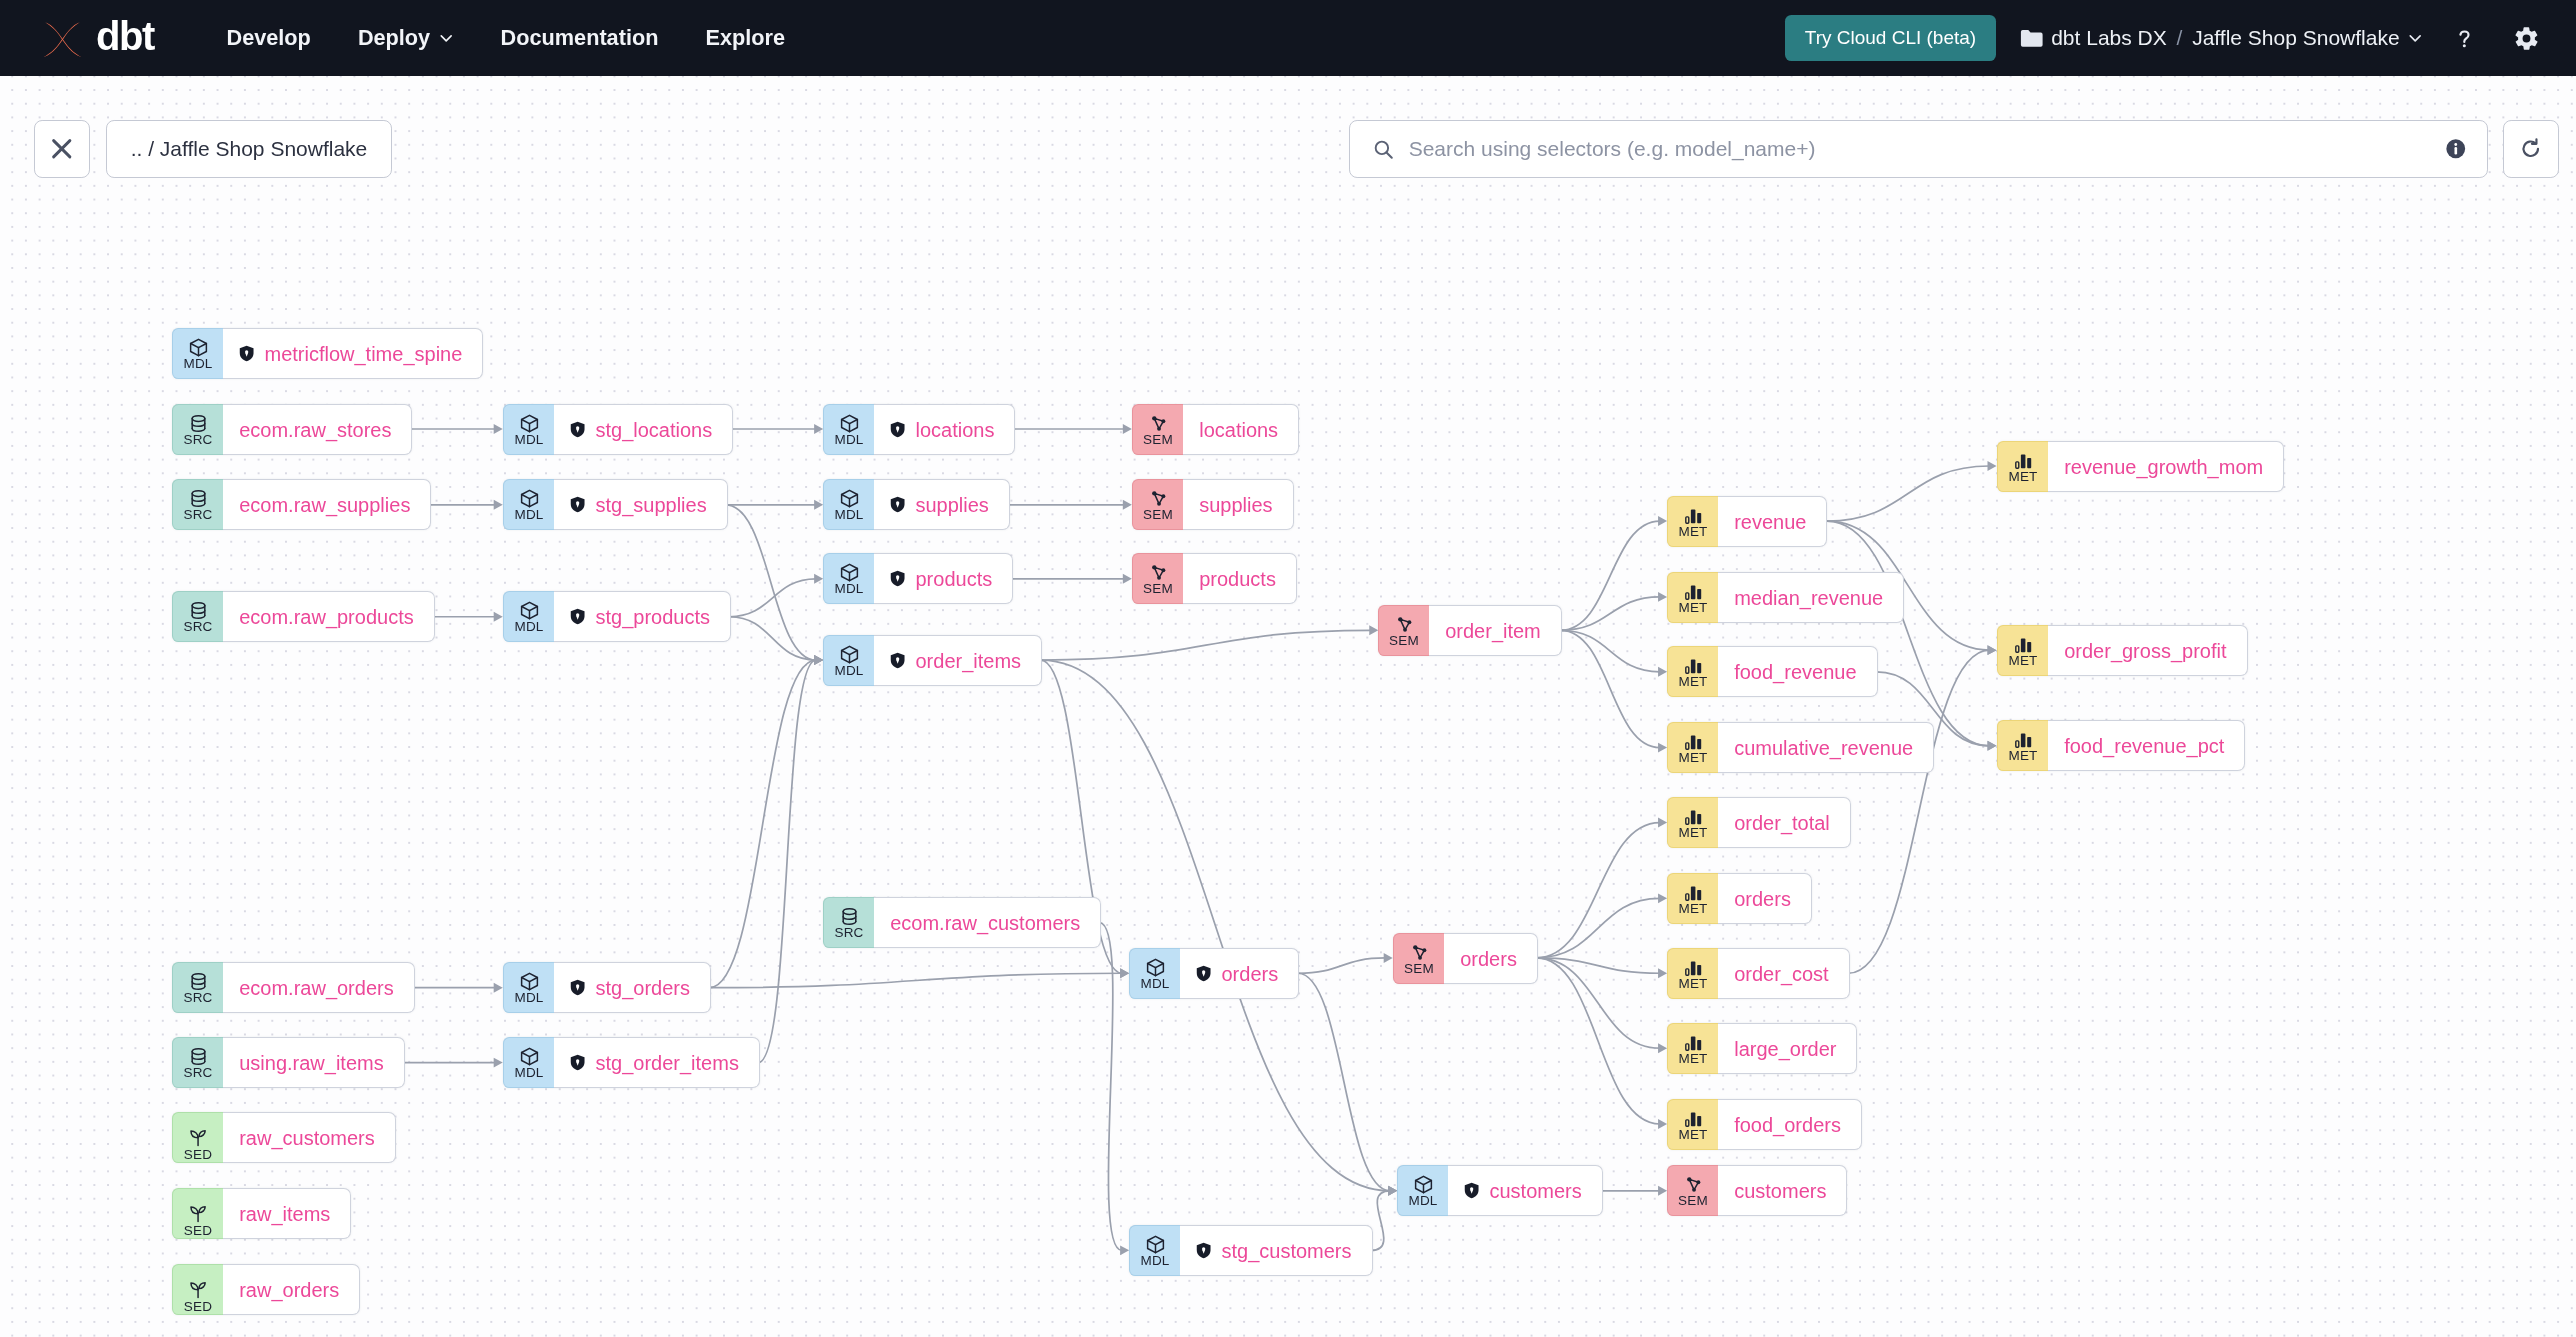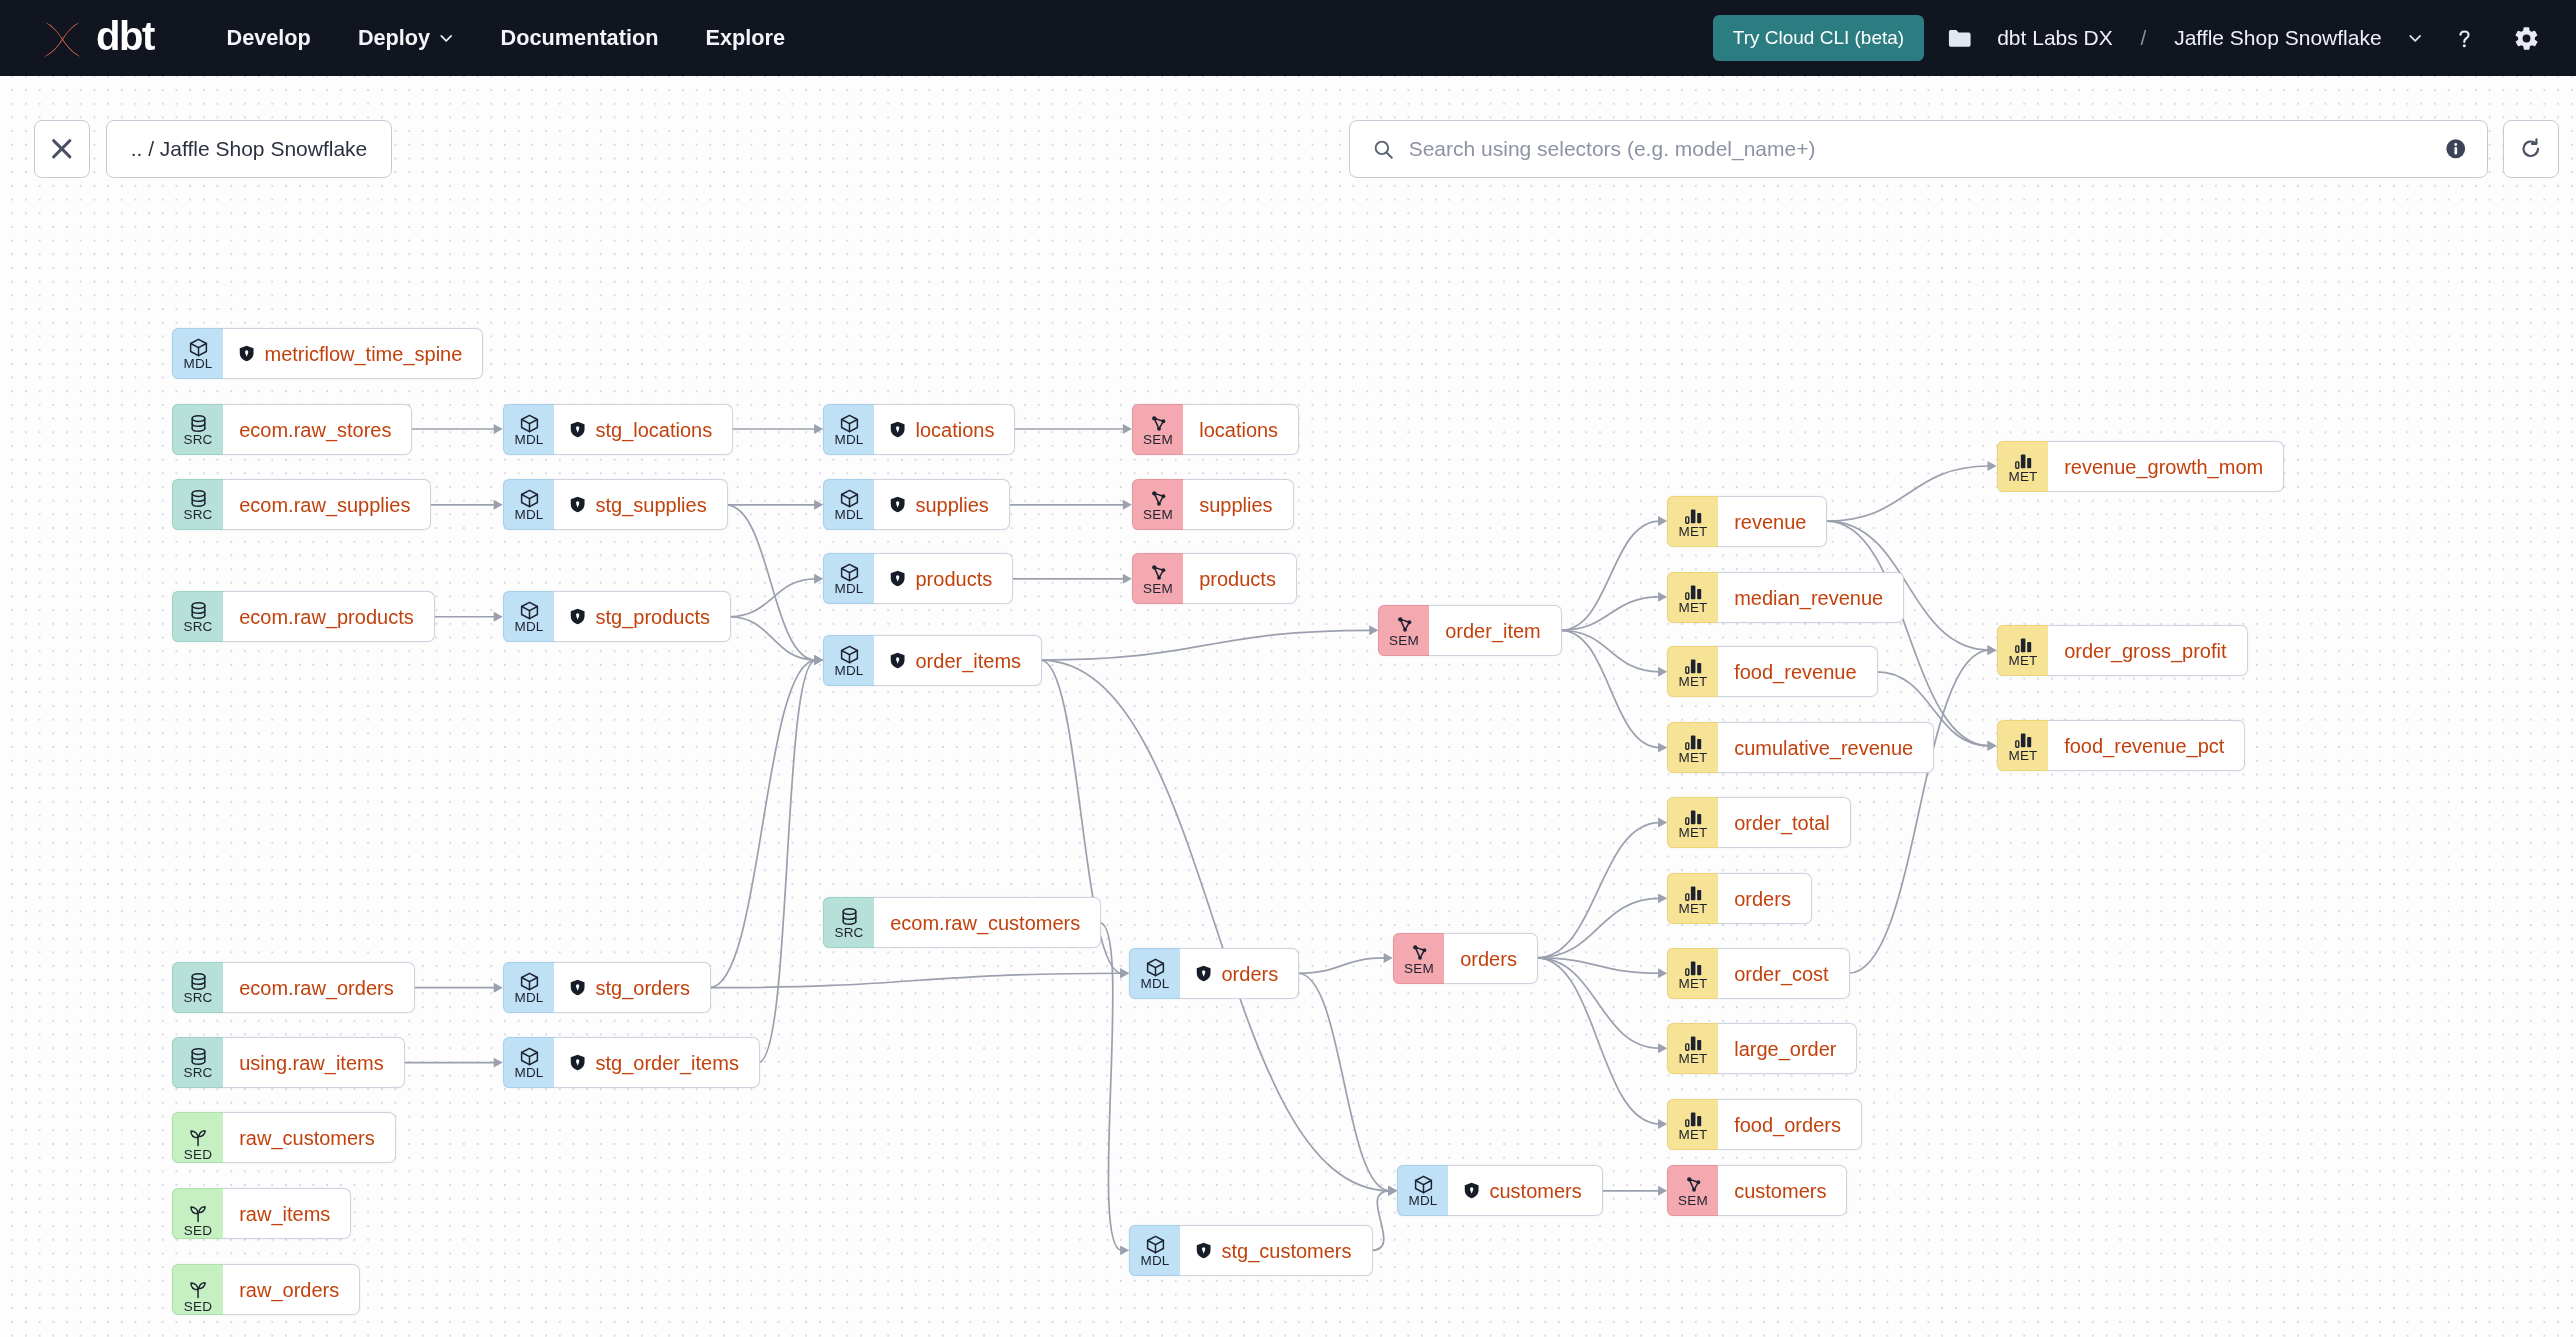--- a/index.html
+++ b/index.html
@@ -34,21 +34,21 @@
   .chev { display:inline-block; width: 14.4px; height: 14.4px; }
 
   .nav-right { margin-left: auto; display: flex; align-items: center; gap: 23.5px; }
   .cli-btn {
     background: #2b7d82; color: #fff; border: none;
     font-size: 19px; font-weight: 500;
     padding: 11.7px 20px; border-radius: 6.3px; cursor: pointer;
     font-family: inherit; white-space: nowrap;
   }
   .proj-crumb {
-    display: flex; align-items: center; gap: 26px;
+    display: flex; align-items: center; gap: 8px;
     font-size: 21px; font-weight: 500; color: #eef1f6; cursor: pointer;
     white-space: nowrap;
   }
   .proj-crumb .sep { color: #8a93a6; font-weight: 400; margin: 0 1.8px; }
   .icon-btn-dark {
     width: 38px; height: 38px; display: flex; align-items: center; justify-content: center;
     cursor: pointer; color: #e8ebf2;
   }
 
   
@@ -106,21 +106,21 @@
     display: flex; flex-direction: column; align-items: center; justify-content: center;
     gap: 0px; padding-top: 1.8px;
   }
   .node .badge .bicon { height: 20px; display:flex; align-items:center; justify-content:center; }
   .node .badge .btxt { font-size: 13.5px; font-weight: 500; color: #1d2230; line-height: 1.05; letter-spacing: 0.2px;}
   .node .body {
     background: #fff; border: 0.9px solid #cfd3dd; border-left: none;
     border-radius: 0 7.2px 7.2px 0; display: flex; align-items: center;
     padding: 0 20px 0 16.2px; gap: 10px; white-space: nowrap;
   }
-  .node .label { font-size: 20px; color: #c2410c; line-height: 1; text-align: center; }
+  .node .label { font-size: 20px; color: #ec4899; line-height: 1; text-align: center; }
   .shield { width: 15.3px; height: 17px; flex: none; display:block; }
 
   .t-mdl .badge { background: #bfe0f5; border: 0.9px solid #a7cfe9; border-right: none;}
   .t-src .badge { background: #b6e0d8; border: 0.9px solid #9ed0c6; border-right: none;}
   .t-sem .badge { background: #f4a9b0; border: 0.9px solid #e9939c; border-right: none;}
   .t-met .badge { background: #f7e396; border: 0.9px solid #ecd578; border-right: none;}
   .t-sed .badge { background: #c6efc2; border: 0.9px solid #aee0a9; border-right: none; justify-content: flex-end;}
 </style>
 </head>
 <body>

